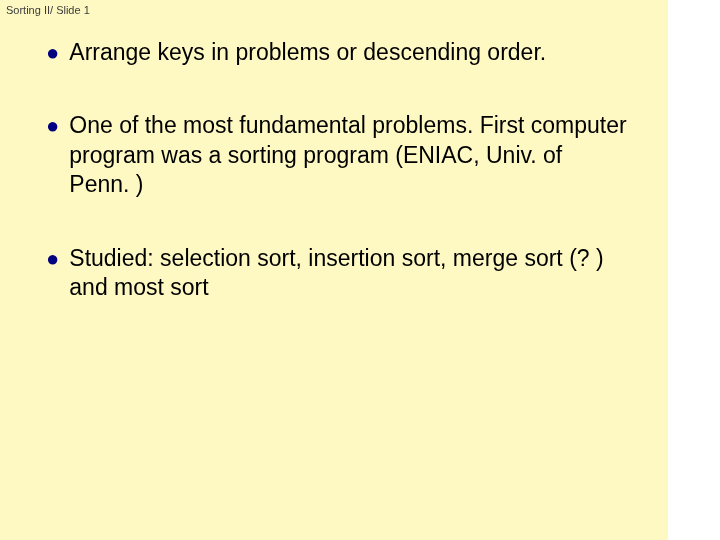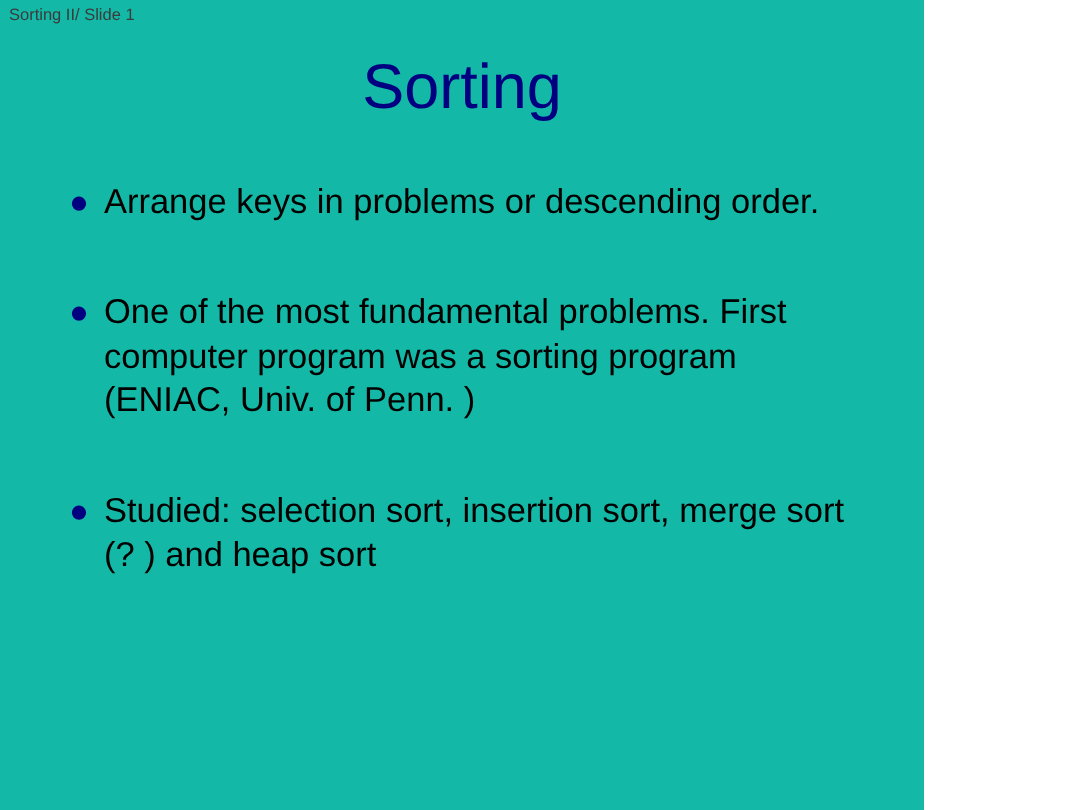--- a/index.html
+++ b/index.html
@@ -4,23 +4,23 @@
 <style>
   html, body {
     margin: 0;
     padding: 0;
     width: 720px;
     height: 540px;
     overflow: hidden;
     font-family: Arial, Helvetica, sans-serif;
   }
   .slide {
-    width: 616px;
+    width: 668px;
     height: 540px;
-    background: #14b8a6;
+    background: #fef9c3;
     box-sizing: border-box;
     position: relative;
   }
   .meta {
     position: absolute;
     top: 4px;
     left: 6px;
     font-size: 11px;
     color: #3b3b3b;
   }
@@ -53,28 +53,27 @@
   }
   .text {
     flex: 1 1 auto;
   }
 </style>
 </head>
 <body>
 
 <div class="slide">
   <div class="meta">Sorting II/ Slide 1</div>
-  <div class="title">Sorting</div>
   <div class="body">
     <div class="item">
       <span class="dot">●</span>
       <span class="text">Arrange keys in problems or descending order.</span>
     </div>
     <div class="item">
       <span class="dot">●</span>
       <span class="text">One of the most fundamental problems. First computer program was a sorting program (ENIAC, Univ. of Penn. )</span>
     </div>
     <div class="item">
       <span class="dot">●</span>
-      <span class="text">Studied: selection sort, insertion sort, merge sort (? ) and heap sort</span>
+      <span class="text">Studied: selection sort, insertion sort, merge sort (? ) and most sort</span>
     </div>
   </div>
 </div>
 
 </body></html>

